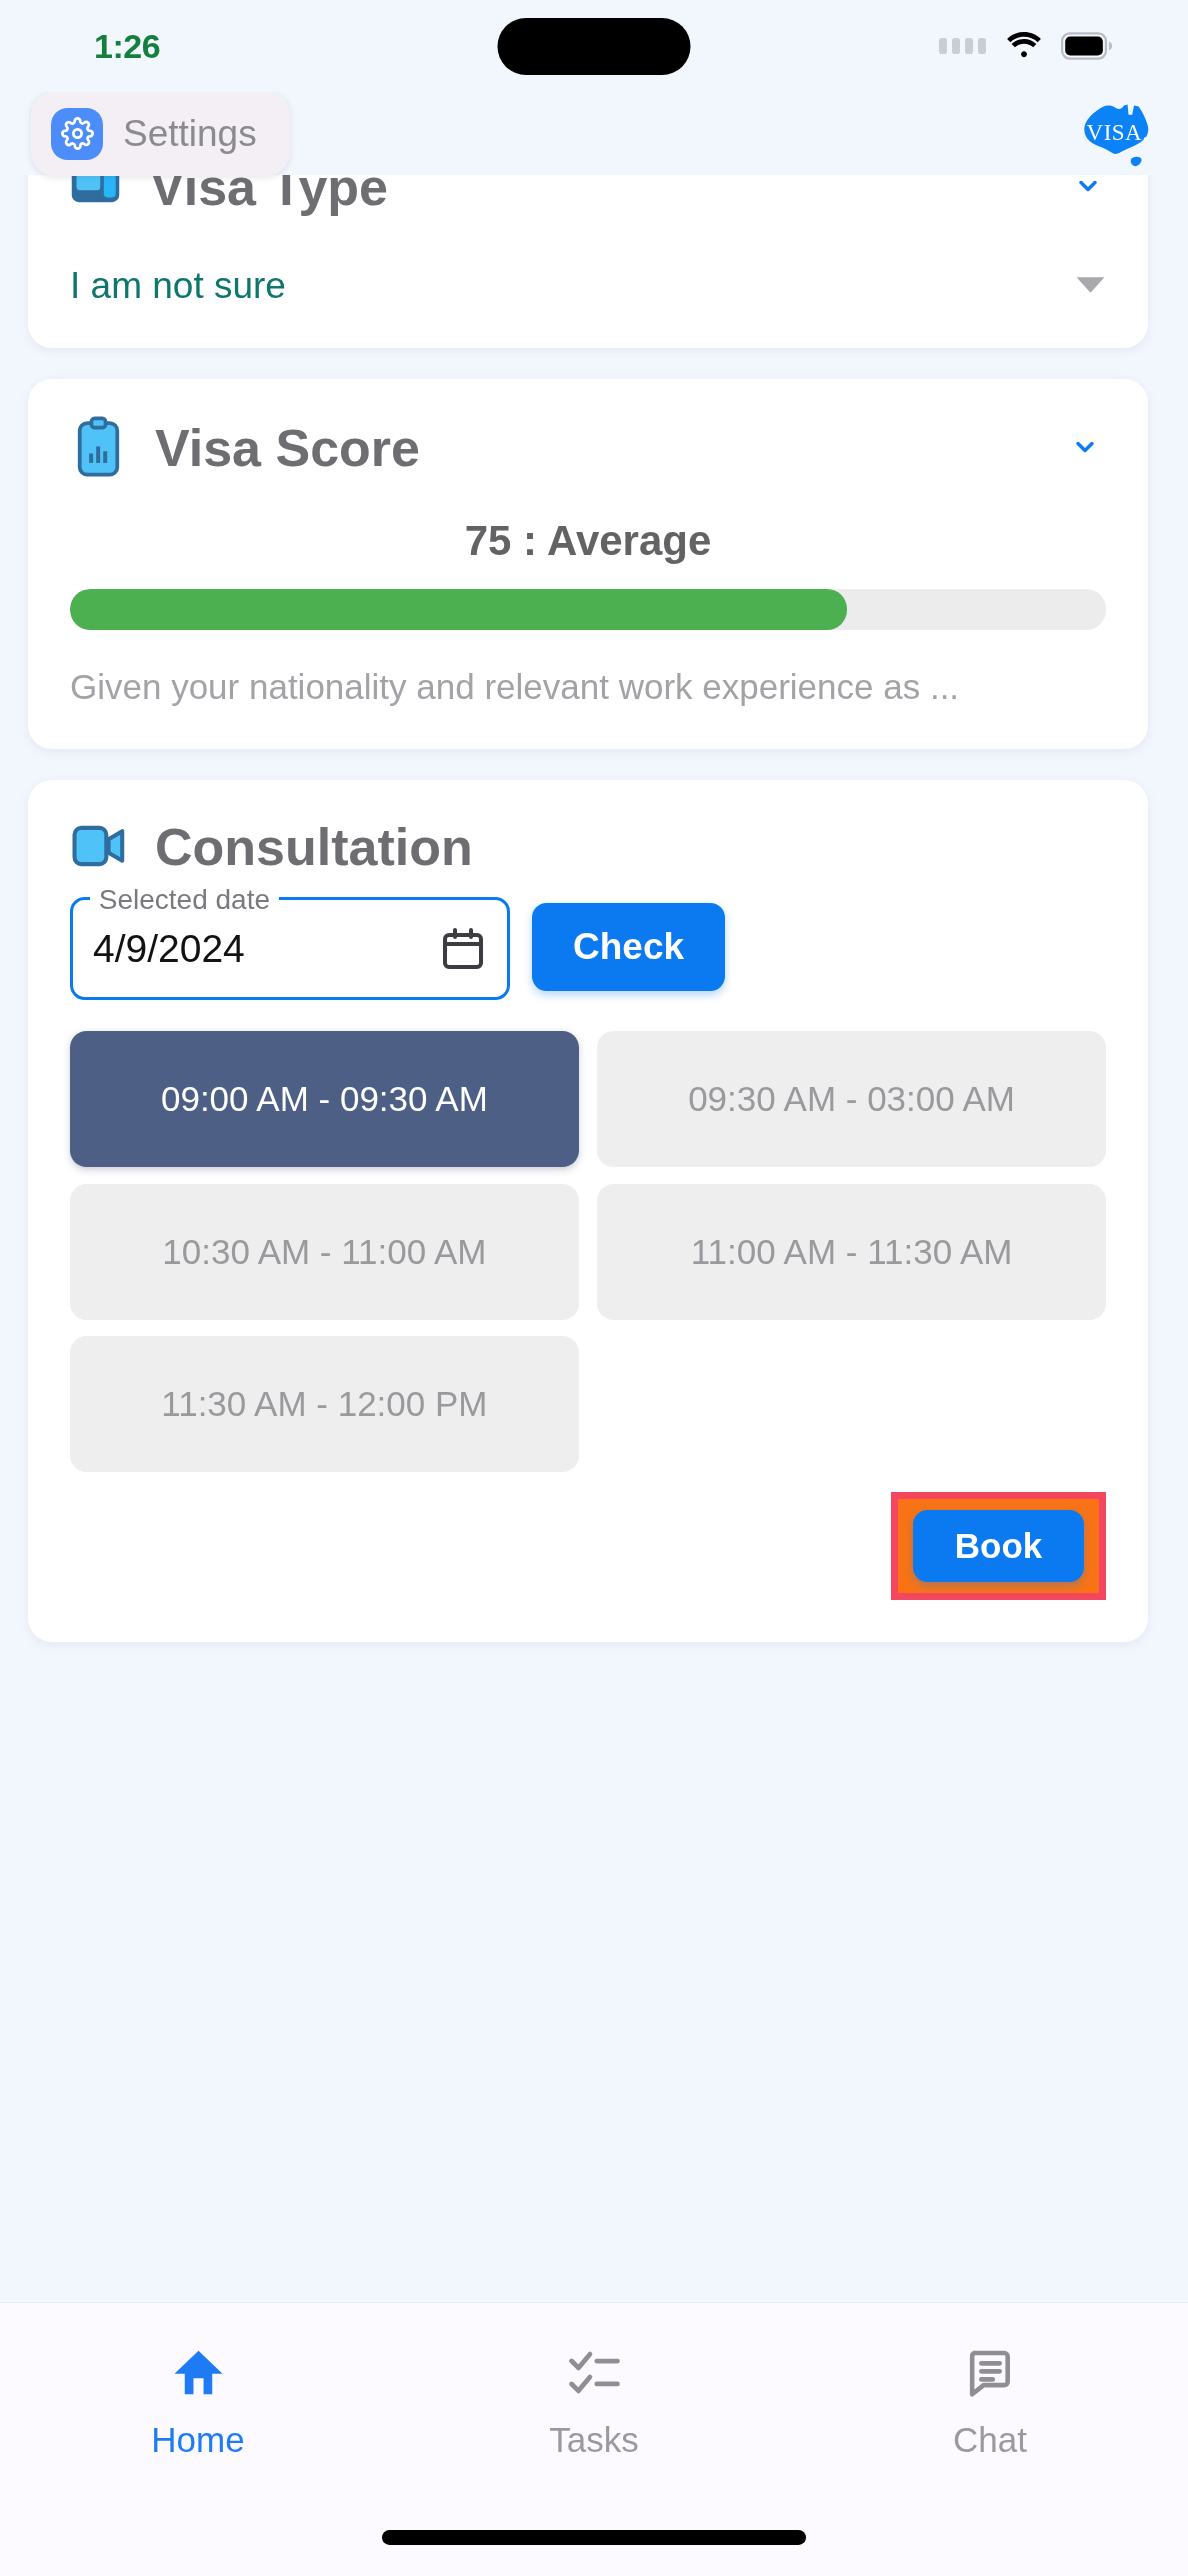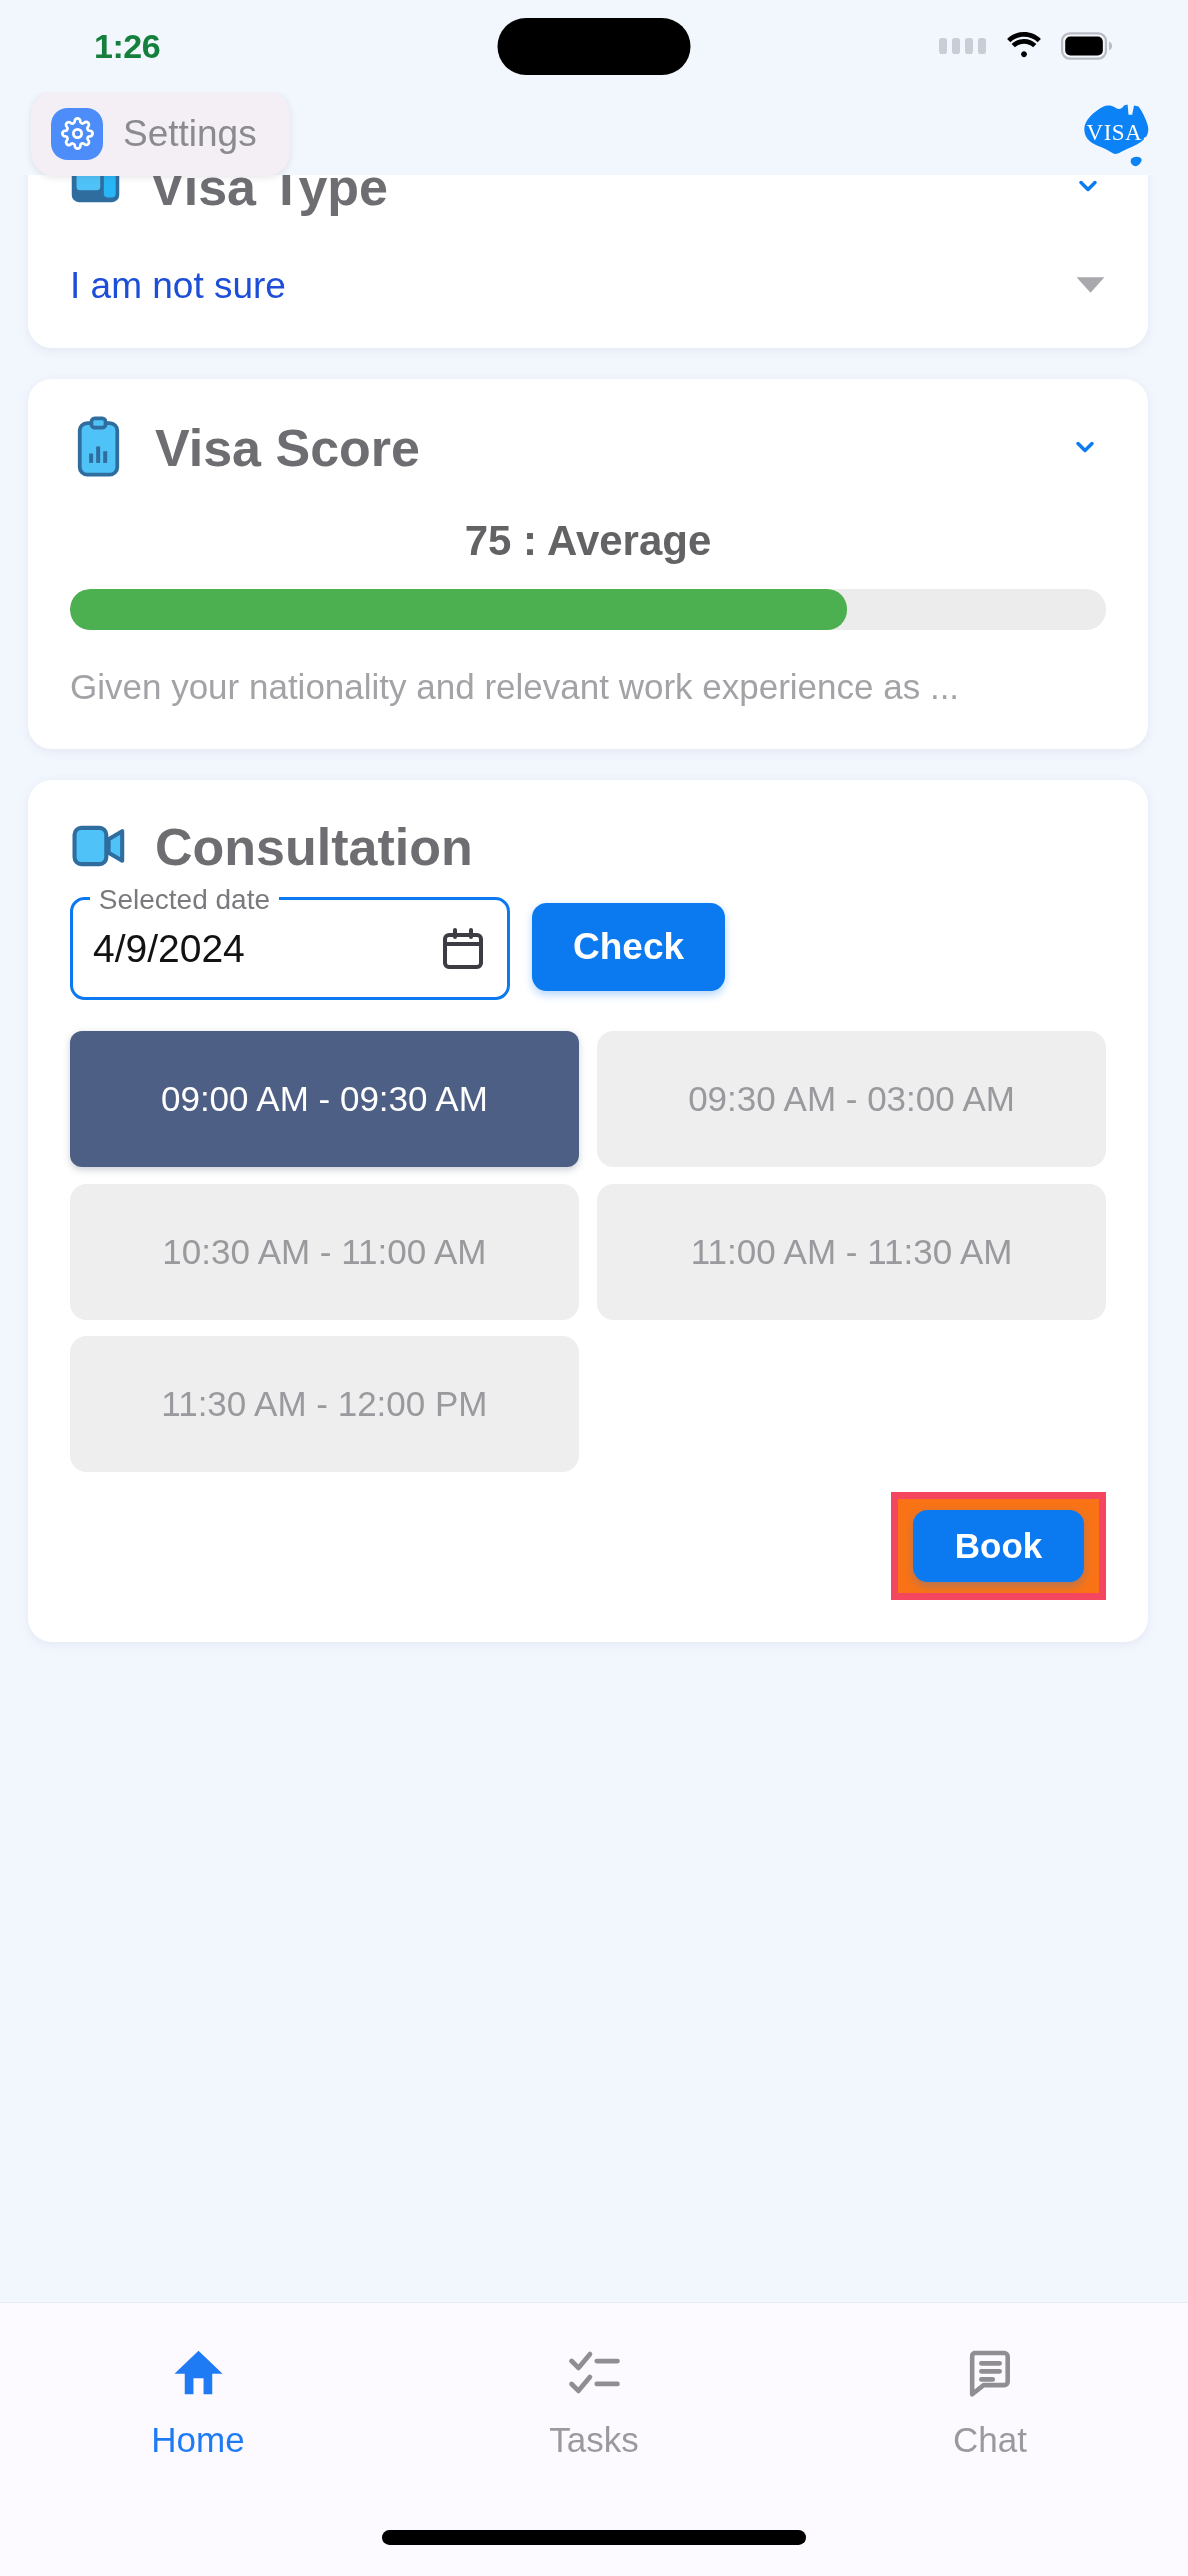--- a/index.html
+++ b/index.html
@@ -68,21 +68,21 @@
   }
 
   
   .card-visatype{ margin-top:-44px; padding:0 0 16.6px 0; height:217px; overflow:hidden; position:relative;}
   .vt-head{ display:flex; align-items:center; gap:26px; padding:26px 39px 0 39px;}
   .vt-title{ font-size:52px; font-weight:700; color:#6e6e72;}
   .vt-chev{ margin-left:auto; color:#0a7bf2;}
   .vt-select{
     display:flex; align-items:center; padding:0 42px; margin-top:48px;
   }
-  .vt-select .val{ font-size:37px; color:#1d4ed8;}
+  .vt-select .val{ font-size:37px; color:#0f766e;}
   .vt-select .tri{ margin-left:auto; color:#a9a9ad; font-size:28px; }
 
   
   .card-score{ padding:37px 42px 42px 42px; }
   .score-head{ display:flex; align-items:center; gap:28px; }
   .score-title{ font-size:52px; font-weight:700; color:#6e6e72; }
   .score-chev{ margin-left:auto; color:#0a7bf2; }
   .score-value{ text-align:center; font-size:42px; font-weight:700; color:#636366; margin-top:37px;}
   .progress-track{
     margin-top:24px; height:41px; border-radius:20px; background:#ececec; overflow:hidden;
@@ -272,21 +272,21 @@
             <line x1="3" y1="9.5" x2="21" y2="9.5"></line>
             <line x1="8" y1="2.5" x2="8" y2="6"></line>
             <line x1="16" y1="2.5" x2="16" y2="6"></line>
           </svg>
         </span>
       </div>
       <button class="check-btn">Check</button>
     </div>
 
     <div class="slots" id="slots">
-        <div class="slot selected" style="background: rgb(77, 95, 132); border-radius: 12px;">09:00 AM - 09:30 AM</div>
+        <div class="slot selected" style="background: rgb(77, 95, 132);">09:00 AM - 09:30 AM</div>
         <div class="slot">09:30 AM - 03:00 AM</div>
         <div class="slot">10:30 AM - 11:00 AM</div>
         <div class="slot">11:00 AM - 11:30 AM</div>
         <div class="slot">11:30 AM - 12:00 PM</div>
       </div>
 
     <div class="book-row">
       <div class="book-hl" style="border-color: rgb(244, 70, 95);">
         <button class="book-btn">Book</button>
       </div>

